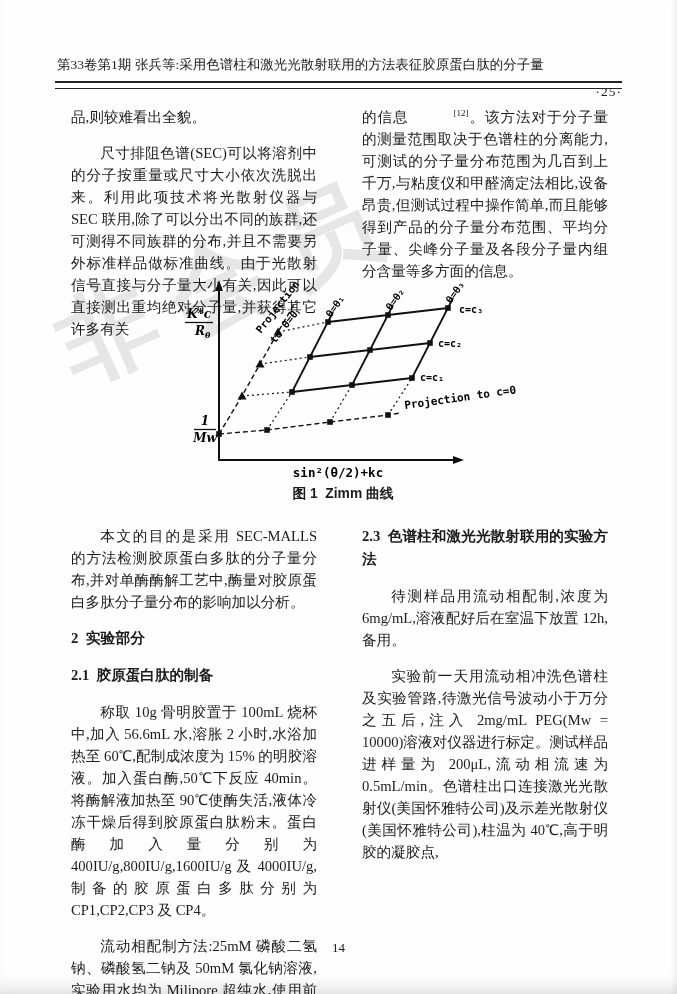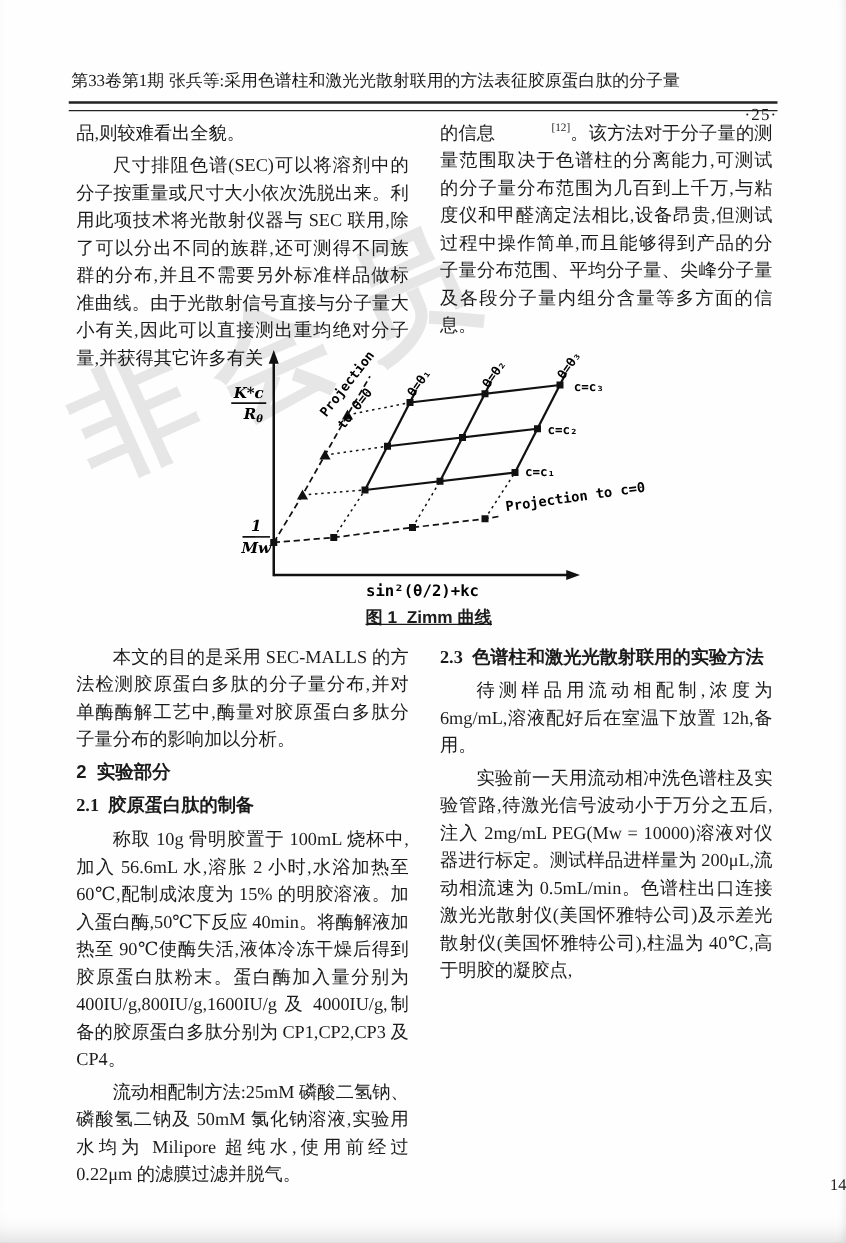--- a/index.html
+++ b/index.html
@@ -29,45 +29,45 @@
   .h-right{position:absolute;right:0;top:0;letter-spacing:1px;margin-top:28px;}
   .header-rule{
     position:absolute;left:55px;top:81px;width:567px;height:5px;
     border-top:2.2px solid #222;border-bottom:1px solid #222;z-index:2;
   }
   .col{
     position:absolute;width:274px;
     font-size:14.6px;line-height:22px;
     text-align:justify;z-index:2;
   }
-  .col p{margin:4px;text-indent:2em;}
+  .col p{margin:14px;text-indent:2em;font-family:Liberation Serif, serif;}
   .col p.noindent{text-indent:0;}
   .col-lt{left:57px;top:92px;height:178px;}
   .col-rt{left:348px;top:92px;height:178px;}
   .col-lb{left:57px;top:511px;}
   .col-rb{left:348px;top:511px;}
   sup{font-size:9px;line-height:0;padding-left:45px;}
   .sect-head{
     font-family:"Liberation Sans","DejaVu Sans",sans-serif;
     font-weight:700;font-size:14.8px;line-height:23px;
     white-space:pre-wrap;margin:0;
   }
   .sub-head{
     font-weight:600;font-size:14.6px;line-height:23px;
     white-space:pre-wrap;margin:0;
   }
   .figure-block{position:absolute;left:133px;top:268px;width:420px;z-index:2;}
   .figure-block svg{display:block;}
   .fig-caption{
     margin-top:1px;text-align:center;
     font-family:"Liberation Sans","DejaVu Sans",sans-serif;
-    font-weight:700;font-size:13.8px;white-space:pre-wrap;text-decoration:underline;
+    font-weight:700;font-size:13.8px;white-space:pre-wrap;
   }
   .page-number{
-    position:absolute;left:0;right:0;top:940px;text-align:right;
+    position:absolute;left:0;right:0;top:940px;text-align:center;
     font-size:13px;z-index:2;
   }
   .svg-mono{font-family:"DejaVu Sans Mono",monospace;font-weight:700;}
   .svg-serif{font-family:"DejaVu Serif",serif;font-weight:700;font-style:italic;}
 </style>
 </head>
 <body>
 
 <div class="page">
 

